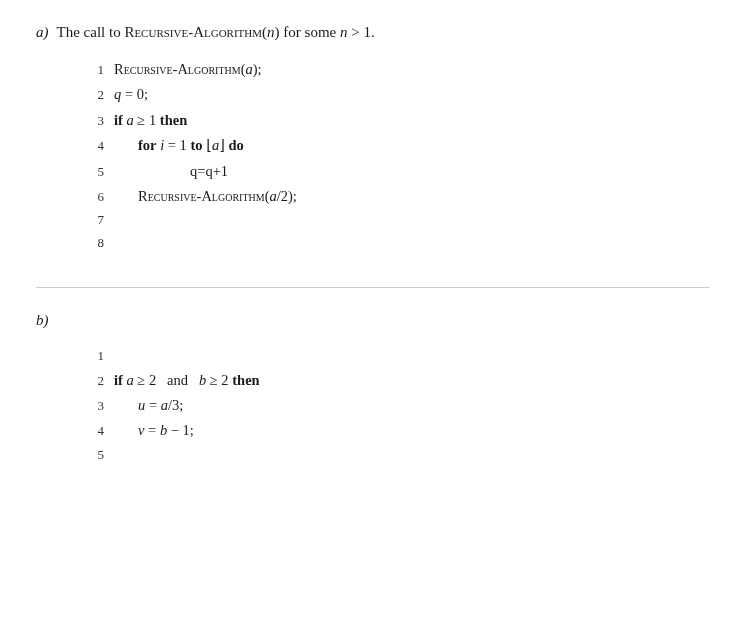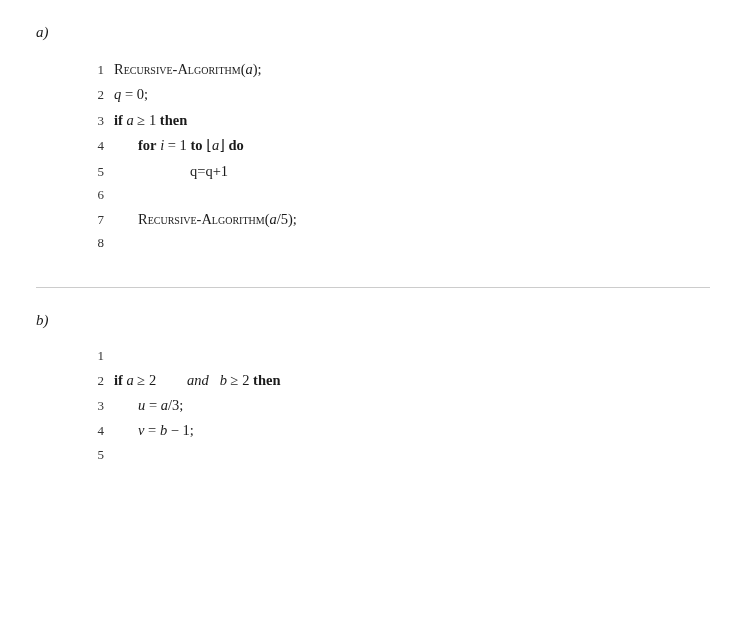--- a/index.html
+++ b/index.html
@@ -91,20 +91,23 @@
     }
   </style>
 </head>
 <body>
 
 <div>
 
   <div class="section">
     <div class="section-header">
       <span class="section-label">a)</span>
+      <span>
+        The call to <span class="sc">Recursive-Algorithm</span>(<span class="math">n</span>) for some <span class="math">n</span> &gt; 1.
+      </span>
     </div>
 
     <div class="algorithm-box">
       <div class="algo-line">
         <span class="line-num">1</span>
         <span class="line-content"><span class="sc">Recursive-Algorithm</span>(<span class="math">a</span>);</span>
       </div>
       <div class="algo-line">
         <span class="line-num">2</span>
         <span class="line-content"><span class="math">q</span> = 0;</span>
@@ -116,45 +119,45 @@
       <div class="algo-line">
         <span class="line-num">4</span>
         <span class="line-content indent-1"><span class="kw">for</span> <span class="math">i</span> = 1 <span class="kw">to</span> ⌊<span class="math">a</span>⌋ <span class="kw">do</span></span>
       </div>
       <div class="algo-line">
         <span class="line-num">5</span>
         <span class="line-content indent-2">q=q+1</span>
       </div>
       <div class="algo-line">
         <span class="line-num">6</span>
+        <span class="line-content indent-1"><span class="sc">Recursive-Algorithm</span>(<span class="math">a</span>/2);</span>
       </div>
       <div class="algo-line">
         <span class="line-num">7</span>
-        <span class="line-content indent-1"><span class="sc">Recursive-Algorithm</span>(<span class="math">a</span>/5);</span>
       </div>
       <div class="algo-line">
         <span class="line-num">8</span>
       </div>
     </div>
   </div>
 
   <hr class="divider">
 
   <div class="section">
     <div class="section-header">
       <span class="section-label">b)</span>
     </div>
 
     <div class="algorithm-box">
       <div class="algo-line">
         <span class="line-num">1</span>
       </div>
       <div class="algo-line">
         <span class="line-num">2</span>
-        <span class="line-content"><span class="kw">if</span> <span class="math">a</span> ≥ 2 &nbsp;&nbsp;<span style="font-style:italic;margin-left:20px;">and</span>&nbsp;&nbsp; <span class="math">b</span> ≥ 2 <span class="kw">then</span></span>
+        <span class="line-content"><span class="kw">if</span> <span class="math">a</span> ≥ 2 &nbsp;&nbsp;<span style="">and</span>&nbsp;&nbsp; <span class="math">b</span> ≥ 2 <span class="kw">then</span></span>
       </div>
       <div class="algo-line">
         <span class="line-num">3</span>
         <span class="line-content indent-1"><span class="math">u</span> = <span class="math">a</span>/3;</span>
       </div>
       <div class="algo-line">
         <span class="line-num">4</span>
         <span class="line-content indent-1"><span class="math">v</span> = <span class="math">b</span> − 1;</span>
       </div>
       <div class="algo-line">

